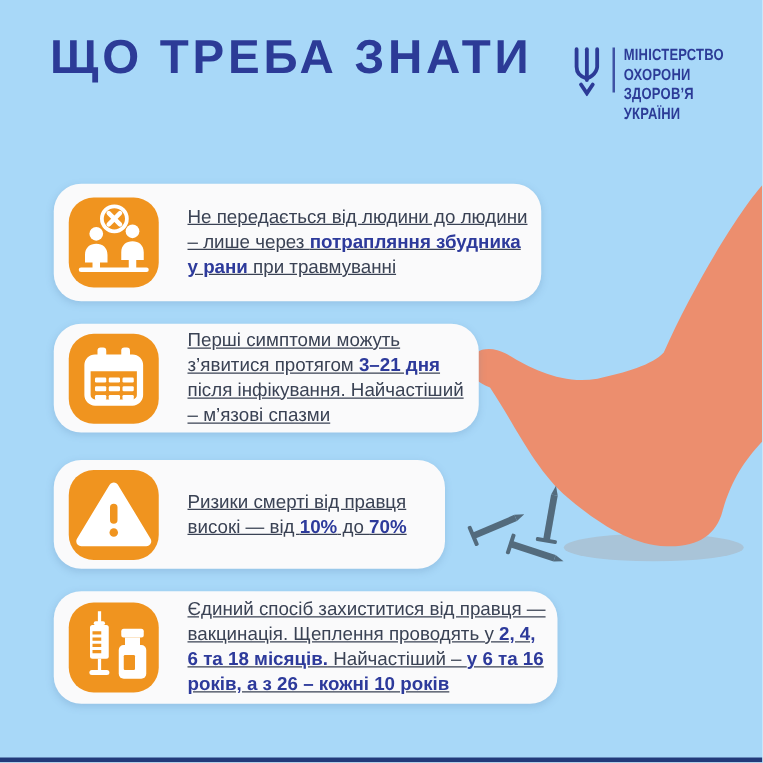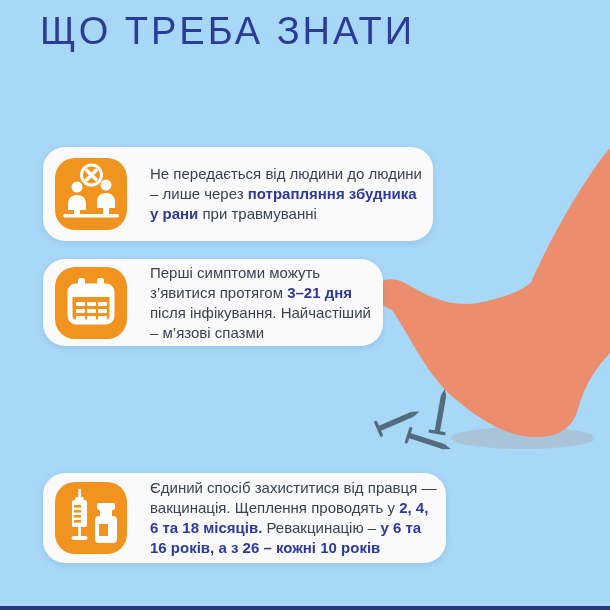--- a/index.html
+++ b/index.html
@@ -1,55 +1,72 @@
 <!DOCTYPE html>
 <html style="--background: #A8D8F8; --navy: #2C3B97; --orange: #F0941F; --card_bg: #FAFAFB; --body_text: #3A4254; --accent_text: #2D3A9B; --skin: #EC8E6E; --nail: #536B7D; --shadow: #A9C4D8; --footer_bar: #223A7A;"><head>
 <meta charset="utf-8">
 <style>
   html,body{margin:0;padding:0;}
   body{font-family:"Liberation Sans","DejaVu Sans",sans-serif;}
   .canvas{position:relative;width:610px;height:610px;background:var(--background,#A8D8F8);overflow:hidden;}
 
   
-  .title{position:absolute;left:40px;top:12px;font-size:38px;line-height:39px;font-weight:normal;
+  .title{position:absolute;left:40px;top:27px;font-size:38px;line-height:39px;font-weight:bold;
          letter-spacing:3px;color:var(--navy,#2C3B97);}
   .logo{position:absolute;left:456px;top:36px;width:150px;height:70px;}
   .logo svg{position:absolute;left:0;top:1px;}
   .logo-divider{position:absolute;left:34px;top:2px;width:2px;height:36px;background:var(--navy,#2C3B97);opacity:.85;}
   .logo-text{position:absolute;left:43px;top:0;font-size:13px;line-height:15.5px;font-weight:bold;
              color:var(--navy,#2C3B97);transform:scaleX(.8);transform-origin:left top;letter-spacing:.2px;}
 
   
   .card{position:absolute;background:var(--card_bg,#FAFAFB);border-radius:22px;
         box-shadow:0 2px 6px rgba(90,130,175,.25);display:flex;align-items:center;}
   .card-1{left:43px;top:147px;width:390px;height:94px;}
   .card-2{left:43px;top:259px;width:313px;height:87px;padding-left:27px;}
   .card-3{left:43px;top:368px;width:313px;height:87px;}
   .card-4{left:43px;top:473px;width:403px;height:90px;}
   .icon-box{position:absolute;left:12px;width:72px;height:72px;border-radius:20px;
             background:var(--orange,#F0941F);display:flex;align-items:center;justify-content:center;}
   .card-text{position:absolute;left:107px;right:9px;margin:0;font-size:15px;line-height:20px;
-             color:var(--body_text,#3A4254);}
+             color:var(--body_text,#3A4254);text-decoration:underline;}
   .card-text .accent{color:var(--accent_text,#2D3A9B);font-weight:bold;}
 
   
   .foot-art{position:absolute;left:330px;top:140px;}
 
   
   .footer-bar{position:absolute;left:0;bottom:0;width:100%;height:4px;background:var(--footer_bar,#223A7A);}
 </style>
 </head>
 <body>
 
 <div class="canvas">
 
   <div class="title">
     <div>ЩО ТРЕБА ЗНАТИ</div>
   </div>
 
+  <div class="logo">
+    <svg width="27" height="40" viewBox="0 0 22 34">
+      <g fill="none" stroke="#2C3B97" stroke-width="2.6" stroke-linecap="round">
+        <path d="M4,2 v12 c0,5 3,7 7,8"></path>
+        <path d="M18,2 v12 c0,-0 0,5 -7,8"></path>
+        <path d="M11,2 v21"></path>
+        <path d="M7,26 L11,32 L15,26"></path>
+      </g>
+    </svg>
+    <div class="logo-divider"></div>
+    <div class="logo-text">
+      <div>МІНІСТЕРСТВО</div>
+      <div>ОХОРОНИ</div>
+      <div>ЗДОРОВ’Я</div>
+      <div>УКРАЇНИ</div>
+    </div>
+  </div>
 
   <svg class="foot-art" width="280" height="330" viewBox="0 0 280 330">
     <ellipse cx="193" cy="298" rx="72" ry="11" fill="#A9C4D8"></ellipse>
     <path fill="#EC8E6E" d="M280,8
       C262,28 226,86 201,142
       C192,152 170,158 148,163
       C120,168 95,155 75,143
       C62,136 48,139 46,150
       C44,160 52,166 62,170
       C82,200 98,236 124,258
@@ -111,20 +128,30 @@
             <rect x="43" y="42" width="9" height="4" rx="1"></rect>
           <rect x="21" y="49" width="9" height="4" rx="1"></rect>
             <rect x="32" y="49" width="9" height="4" rx="1"></rect>
             <rect x="43" y="49" width="9" height="4" rx="1"></rect>
         </g>
       </svg>
     </div>
     <p class="card-text"><span>Перші симптоми можуть з’явитися протягом </span><span class="accent">3–21 дня</span><span> після інфікування. Найчастіший – м’язові спазми</span></p>
   </div>
 
+  <div class="card card-3">
+    <div class="icon-box">
+      <svg width="72" height="72" viewBox="0 0 72 72">
+        <path d="M36,14 L62,57 L10,57 Z" fill="#fff" stroke="#fff" stroke-width="8" stroke-linejoin="round"></path>
+        <rect x="33" y="27" width="6" height="16" rx="3" fill="#F0941F"></rect>
+        <circle cx="36" cy="50" r="3.4" fill="#F0941F"></circle>
+      </svg>
+    </div>
+    <p class="card-text"><span>Ризики смерті від правця високі — від </span><span class="accent">10%</span><span> до </span><span class="accent">70%</span></p>
+  </div>
 
   <div class="card card-4">
     <div class="icon-box">
       <svg width="72" height="72" viewBox="0 0 72 72">
         <g fill="#fff">
           <rect x="23.3" y="7" width="2.6" height="10"></rect>
           <rect x="20" y="15" width="9" height="3" rx="1.5"></rect>
           <rect x="17" y="18" width="15" height="27" rx="2"></rect>
           <rect x="23.3" y="45" width="2.6" height="10"></rect>
           <rect x="16.5" y="54" width="16" height="4" rx="2"></rect>
@@ -136,17 +163,17 @@
           <rect x="19" y="38" width="7" height="2.6"></rect>
         </g>
         <g fill="#fff">
           <rect x="42" y="21" width="18" height="7" rx="2"></rect>
           <rect x="45" y="28" width="12" height="7"></rect>
           <rect x="40" y="34" width="22" height="27" rx="4"></rect>
         </g>
         <rect x="44" y="42" width="9" height="12" rx="1" fill="#F0941F"></rect>
       </svg>
     </div>
-    <p class="card-text"><span>Єдиний спосіб захиститися від правця — вакцинація. Щеплення проводять у </span><span class="accent">2, 4, 6 та 18 місяців.</span><span> Ревакцинацію – </span><span class="accent">у 6 та 16 років, а з 26 – кожні 10 років</span></p>
+    <p class="card-text"><span>Єдиний спосіб захиститися від правця — вакцинація. Щеплення проводять у </span><span class="accent">2, 4, 6 та 18 місяців.</span><span> Найчастіший – </span><span class="accent">у 6 та 16 років, а з 26 – кожні 10 років</span></p>
   </div>
 
   <div class="footer-bar"></div>
 </div>
 
 </body></html>

